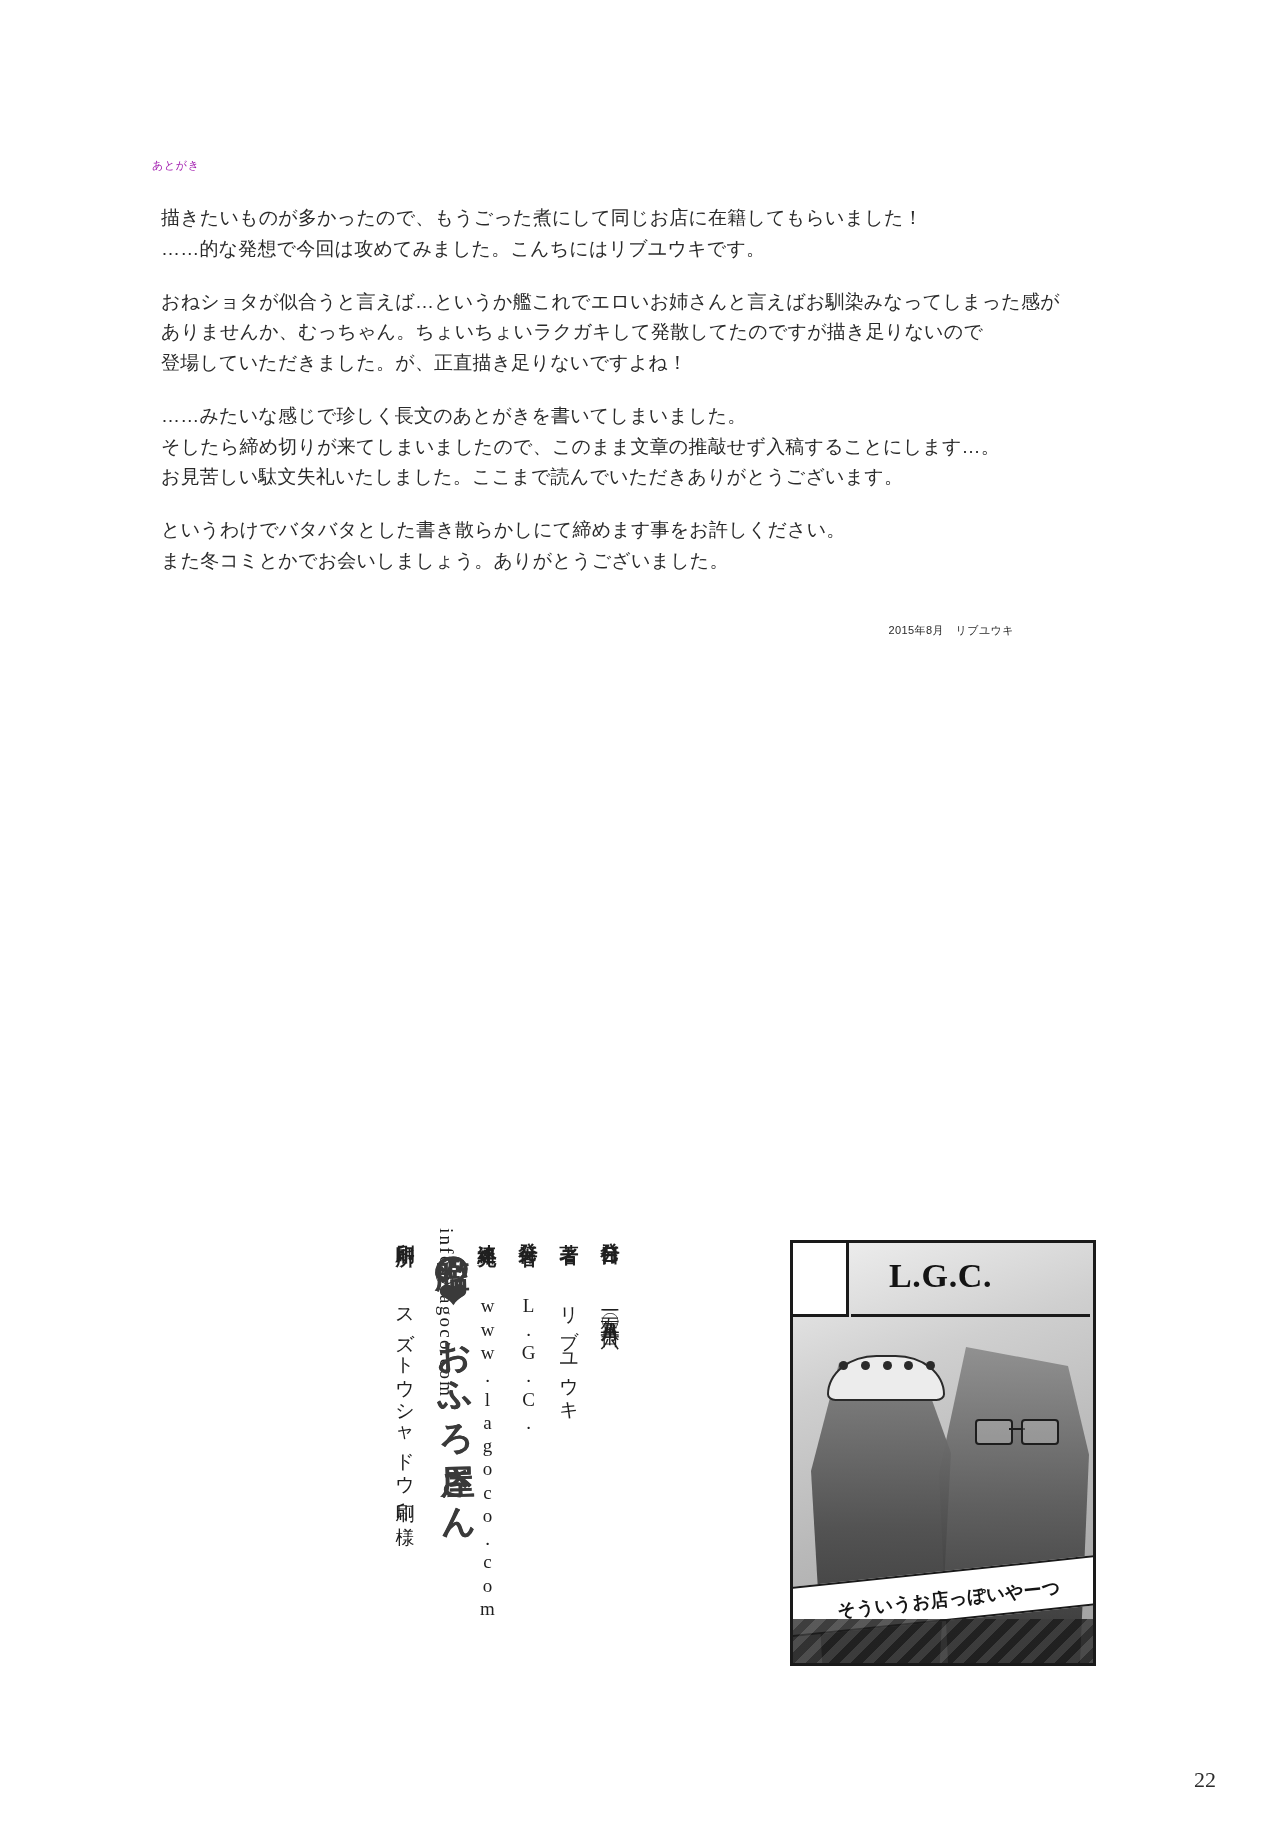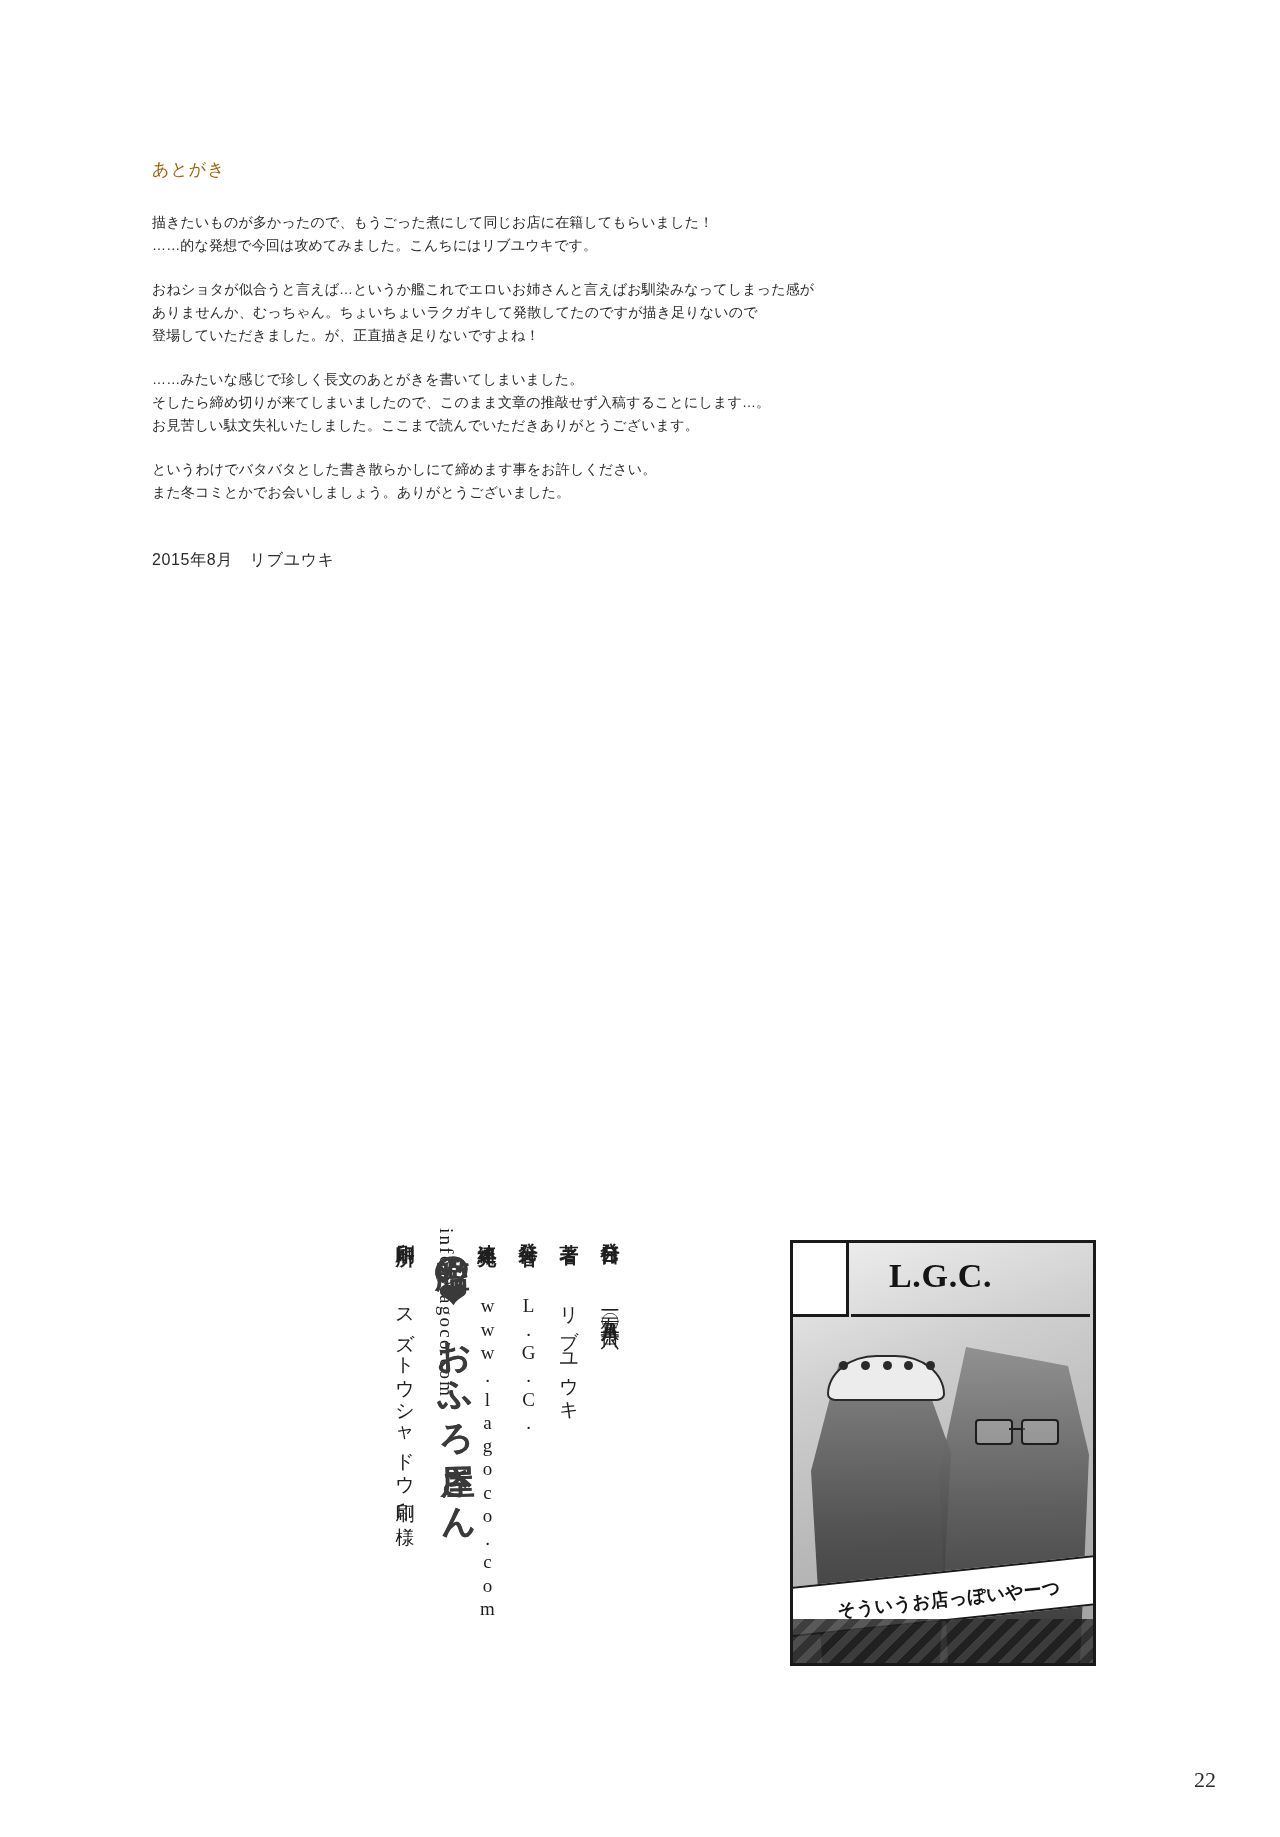--- a/index.html
+++ b/index.html
@@ -17,35 +17,36 @@
   }
 
   
   .afterword {
     position: absolute;
     left: 152px;
     top: 158px;
     width: 980px;
   }
   .afterword-title {
-    font-size: 17px;
+    font-size: 11px;
     letter-spacing: 0.06em;
     margin-bottom: 30px;
-    color: #a16207;
+    color: #a21caf;
   }
   .para {
-    font-size: 14px;
+    font-size: 19px;
     line-height: 1.62;
     letter-spacing: 0.01em;
-    margin: 0 0 22px 0;
+    margin: 0 0 22px 9px;
     color: #2a2a2a;
     white-space: pre-line;
   }
   .signature {
-    font-size: 16px;
+    font-size: 11px;
+    text-align: right;
     padding-right: 118px;
     margin-top: 46px;
     letter-spacing: 0.04em;
     color: #2a2a2a;
   }
 
   
   .colophon {
     position: absolute;
     left: 140px;

